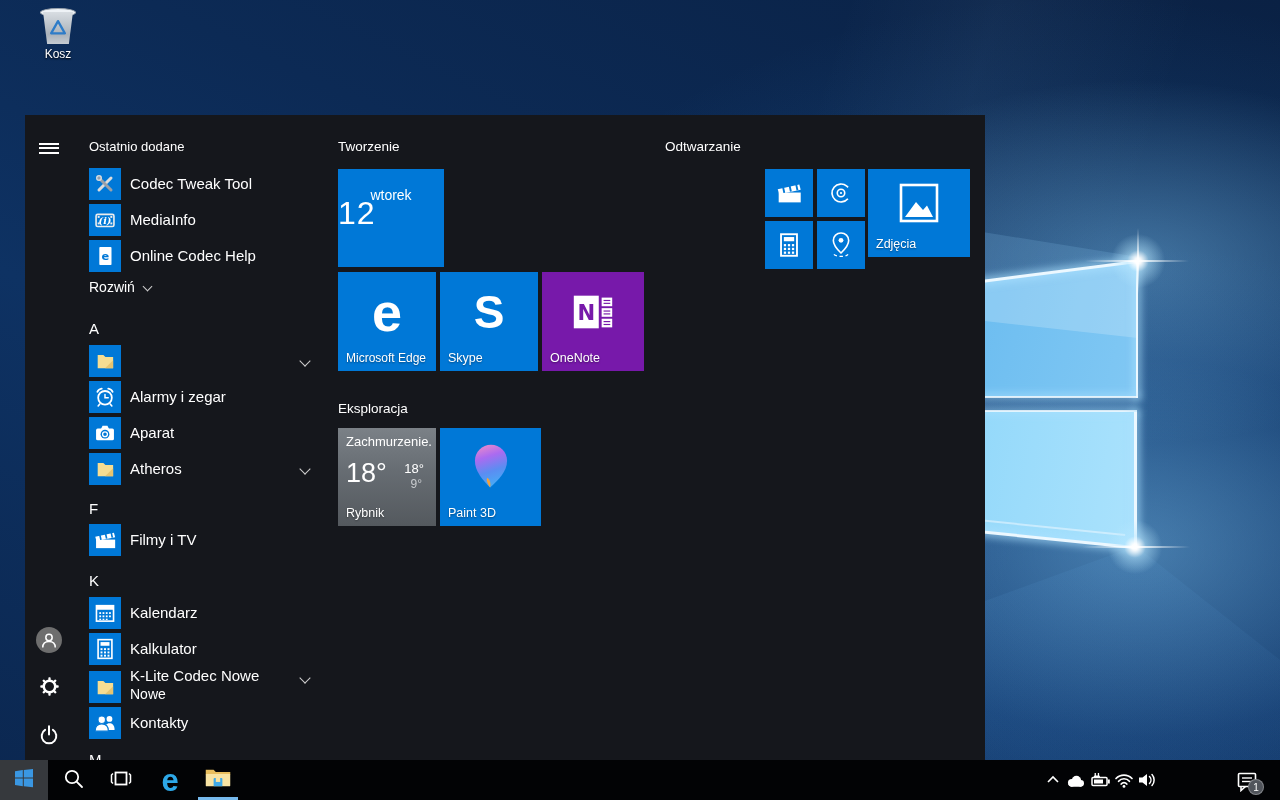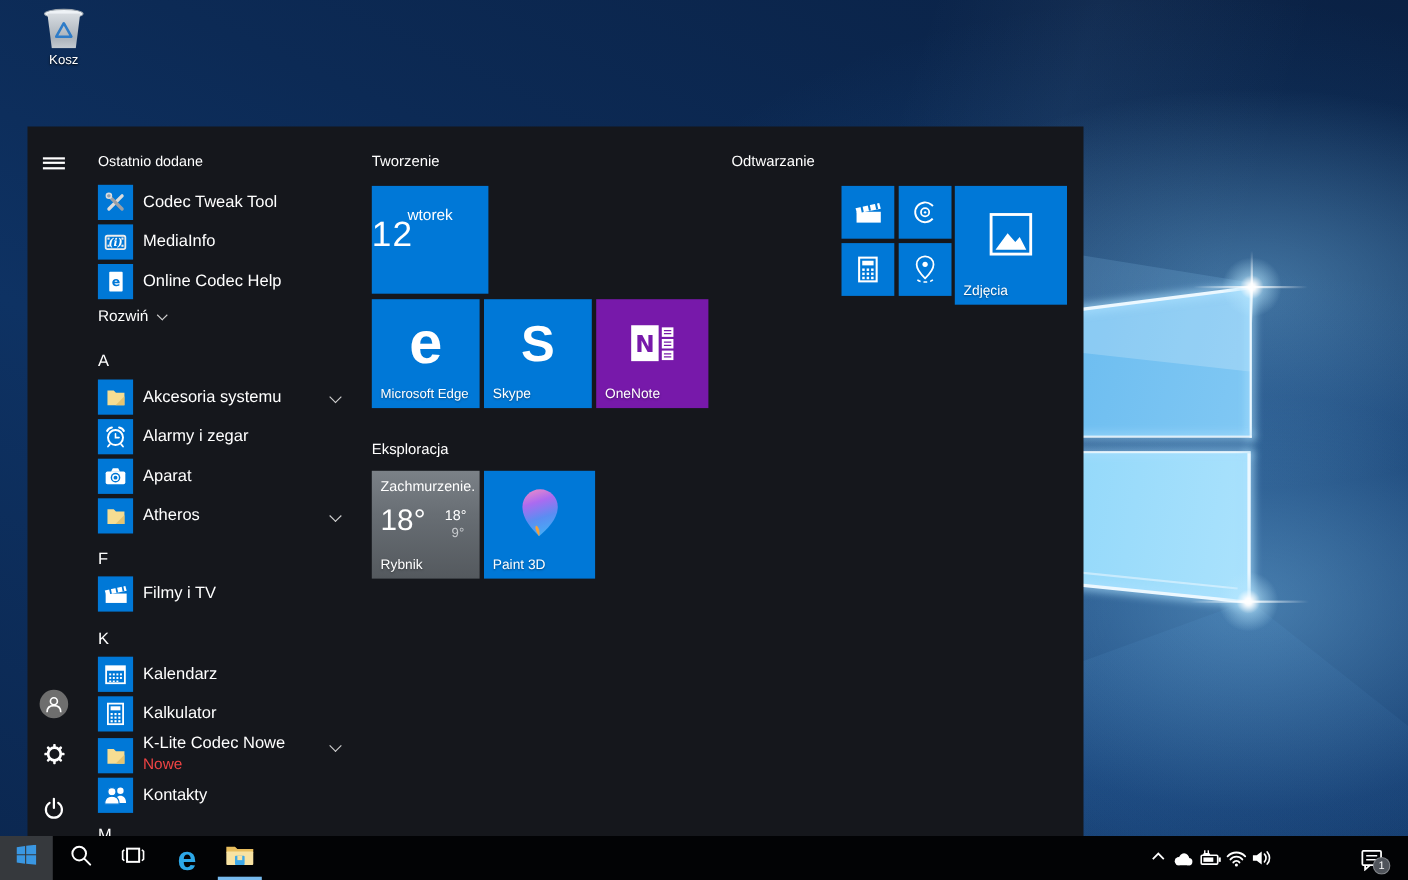--- a/index.html
+++ b/index.html
@@ -177,21 +177,20 @@
 
   <div class="letter" style="top:205px;">A</div>
 
   <div class="app-row" style="top:228px;">
     <span class="app-ico">
       <svg width="26" height="26" viewBox="0 0 32 32">
           <path d="M7,8.5 L14,8.5 L16.5,11 L26,11 L26,25 L7,25 Z" fill="#f6dd92"></path>
           <polygon points="26,25 16,25 26,15" fill="#e6c470"></polygon>
         </svg>
     </span>
-    <span class="app-label">Akcesoria systemu</span>
     <span class="chev"></span>
   </div>
   <div class="app-row" style="top:264px;">
     <span class="app-ico">
       <svg width="26" height="26" viewBox="0 0 32 32" fill="none" stroke="#fff" stroke-linecap="round">
           <circle cx="16" cy="17" r="8.4" stroke-width="2.2"></circle>
           <path d="M16,12.8 L16,17 L20,17" stroke-width="1.8"></path>
           <path d="M6.6,9.6 A7,7 0 0 1 12,5.6" stroke-width="2.2"></path>
           <path d="M25.4,9.6 A7,7 0 0 0 20,5.6" stroke-width="2.2"></path>
           <line x1="9.6" y1="24.6" x2="7.6" y2="27" stroke-width="2"></line>
@@ -282,21 +281,21 @@
     <span class="app-label">Kalendarz</span>
   </div>
   <div class="app-row" style="top:550px;height:40px;">
     <span class="app-ico" style="top:6px;">
       <svg width="26" height="26" viewBox="0 0 32 32">
           <path d="M7,8.5 L14,8.5 L16.5,11 L26,11 L26,25 L7,25 Z" fill="#f6dd92"></path>
           <polygon points="26,25 16,25 26,15" fill="#e6c470"></polygon>
         </svg>
     </span>
     <span class="app-label" style="top:3px;height:16px;line-height:16px;">K-Lite Codec Nowe</span>
-    <span class="abs" style="left:41px;top:21px;font-size:14px;color:#ef4444;">Nowe</span>
+    <span class="abs" style="left:41px;top:21px;font-size:14px;color:#ffffff;">Nowe</span>
     <span class="chev" style="top:9px;"></span>
   </div>
   <div class="app-row" style="top:590px;">
     <span class="app-ico">
       <svg width="26" height="26" viewBox="0 0 32 32" fill="#fff">
           <circle cx="21.5" cy="11" r="3.6"></circle>
           <path d="M15.5,24.5 C15.5,19 18.2,16.4 21.5,16.4 C24.8,16.4 27.8,18.6 27.8,24.5 Z"></path>
           <circle cx="12" cy="12" r="4.6" stroke="#0078d7" stroke-width="1.4"></circle>
           <path d="M3.8,26 C3.8,19.2 7.8,17 12,17 C16.2,17 20.2,19.2 20.2,26 Z" stroke="#0078d7" stroke-width="1.4"></path>
         </svg>
@@ -390,21 +389,21 @@
   </div>
   <div class="tile" style="left:792px;top:106px;width:48px;height:48px;">
     <div class="tile-icon-full">
       <svg width="32" height="34" viewBox="0 0 48 46">
           <path d="M24,5 C30.5,5 35.5,10 35.5,16.2 C35.5,24 24,35 24,35 C24,35 12.5,24 12.5,16.2 C12.5,10 17.5,5 24,5 Z" fill="none" stroke="#fff" stroke-width="2.4"></path>
           <circle cx="24" cy="16" r="3.6" fill="#fff"></circle>
           <path d="M13.5,37 a11,4.5 0 0 0 21,0" stroke="#fff" stroke-width="2" fill="none" stroke-dasharray="5 4"></path>
         </svg>
     </div>
   </div>
-  <div class="tile" style="left:843px;top:54px;width:102px;height:108px;">
+  <div class="tile" style="left:843px;top:54px;width:102px;height:88px;">
     <div class="tile-icon">
       <svg width="46" height="46" viewBox="0 0 46 46">
           <rect x="5" y="5" width="36" height="36" stroke="#fff" stroke-width="2.6" fill="none"></rect>
           <polygon points="9,37 20,22 27,30 31,25.5 37,37" fill="#fff"></polygon>
         </svg>
     </div>
     <div class="tile-label">Zdjęcia</div>
   </div>
 
   <div class="tile" style="left:313px;top:313px;width:98px;height:98px;background:linear-gradient(180deg,#7b8187 0%,#686e74 40%,#54595e 100%);">

